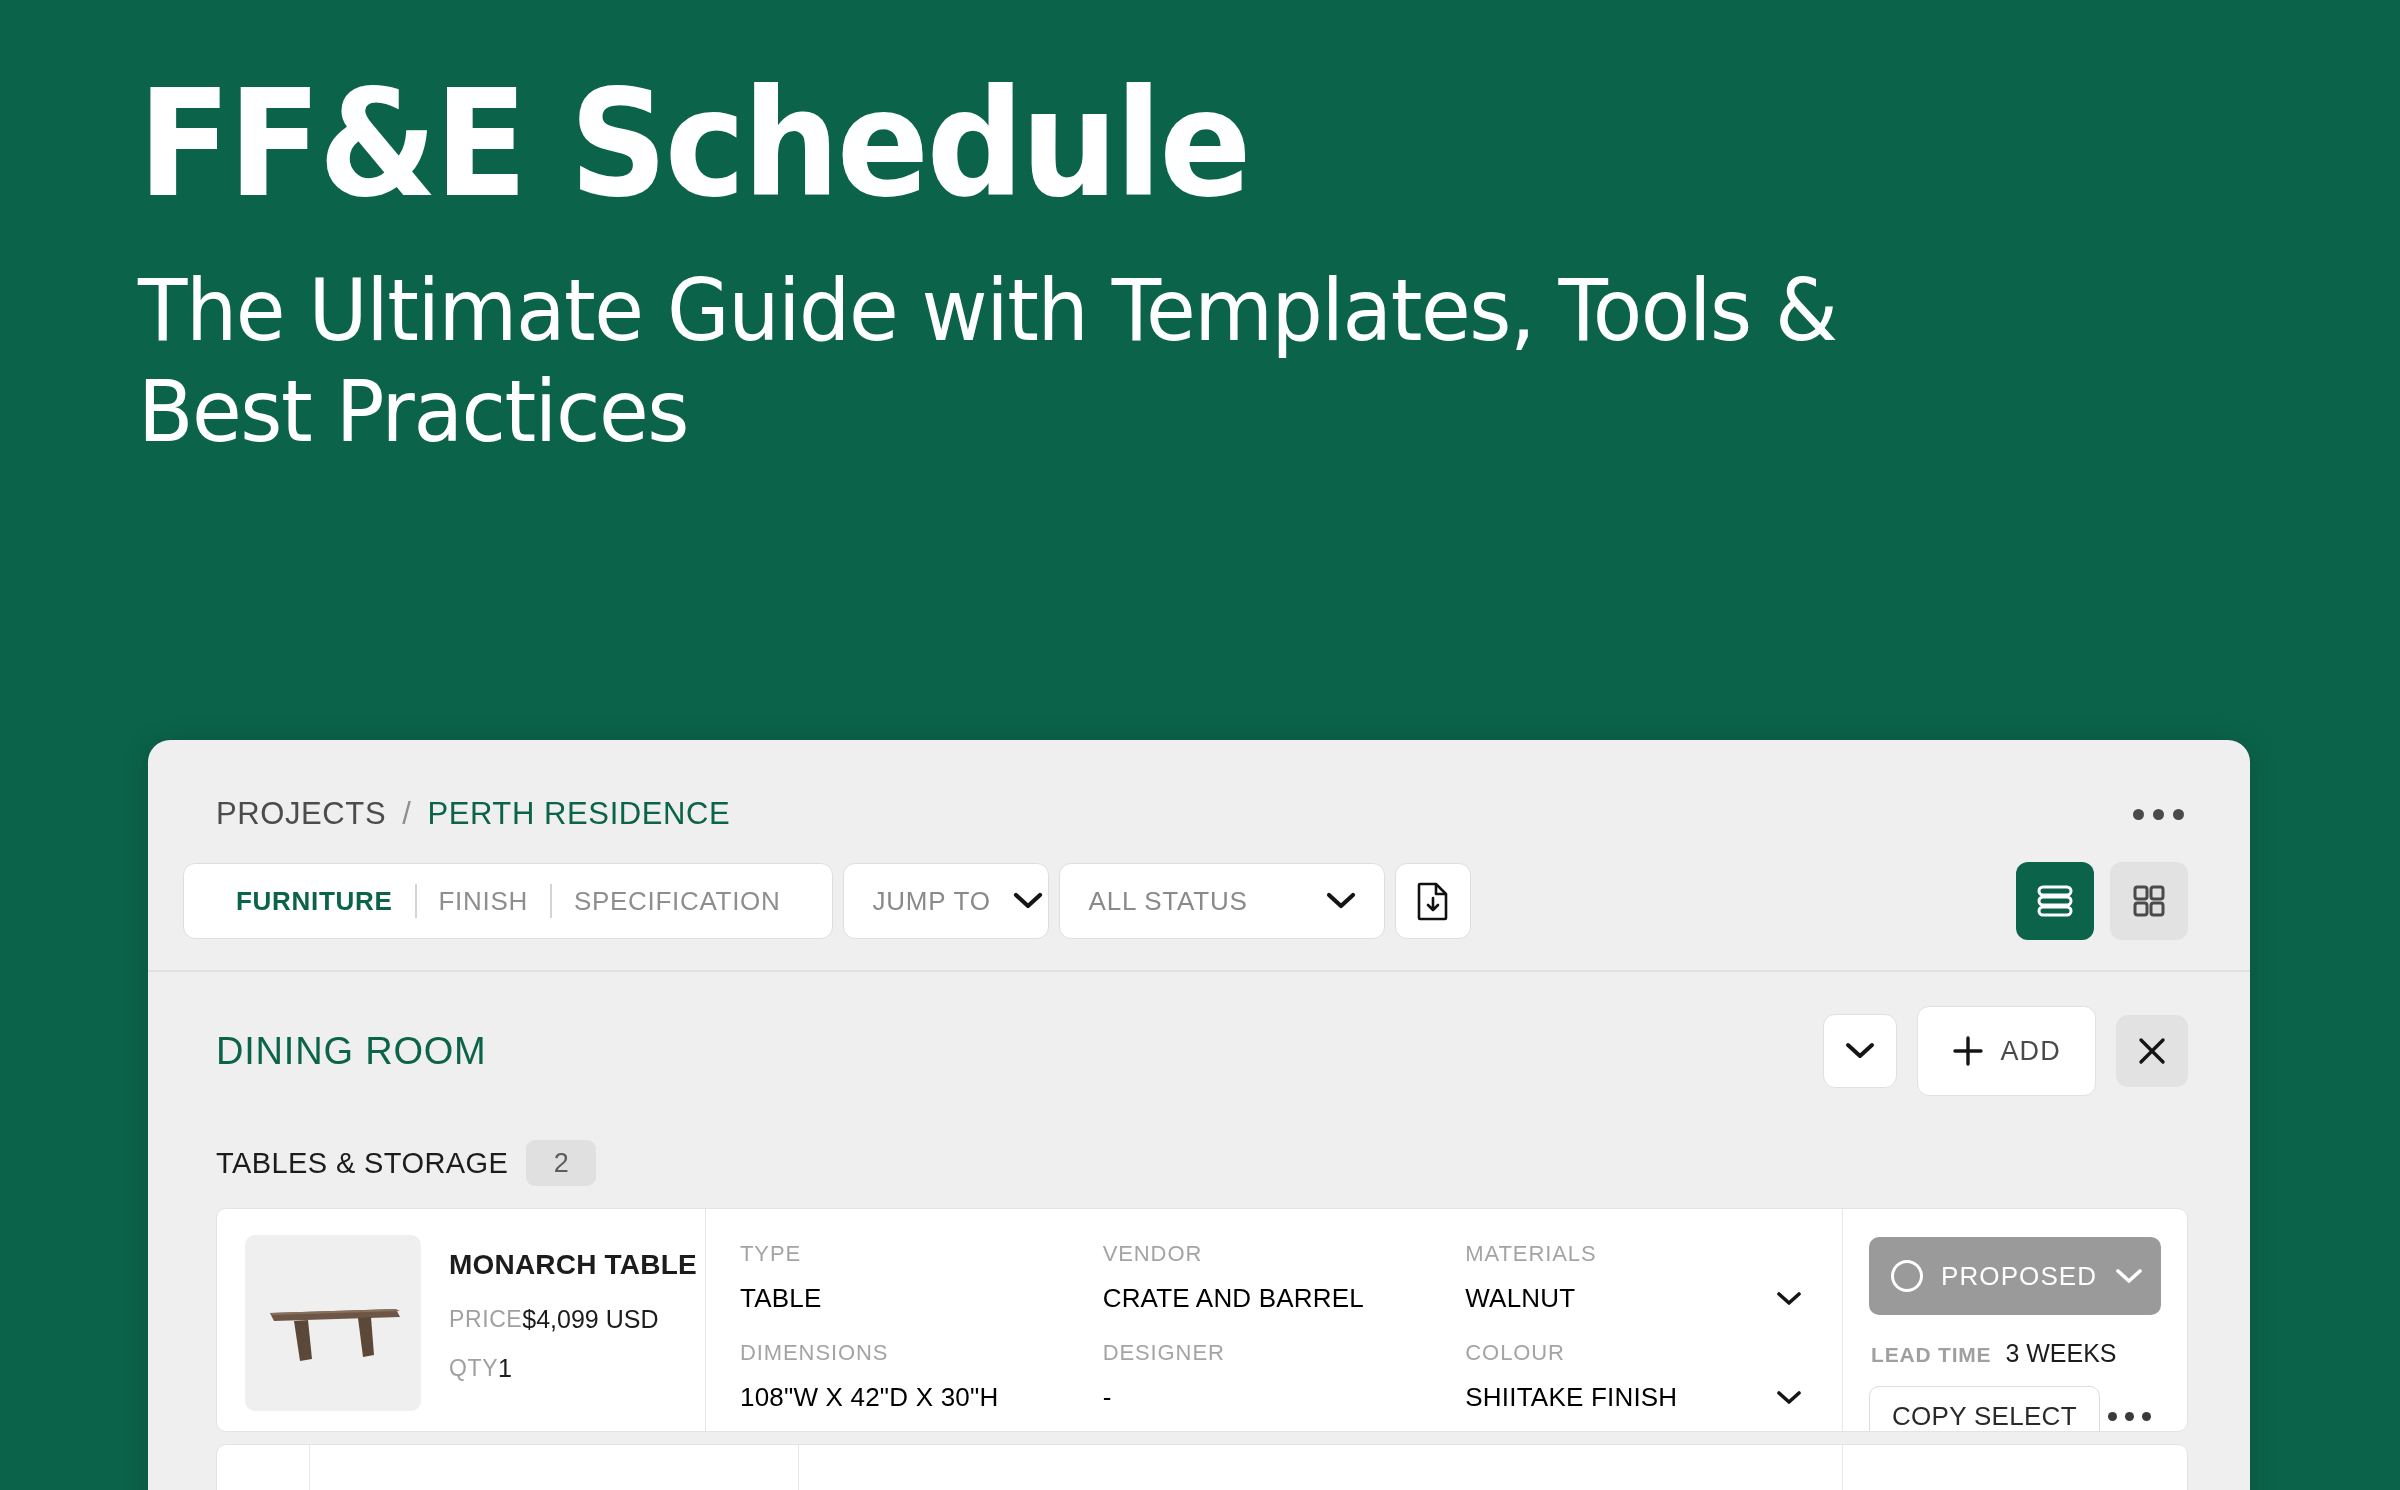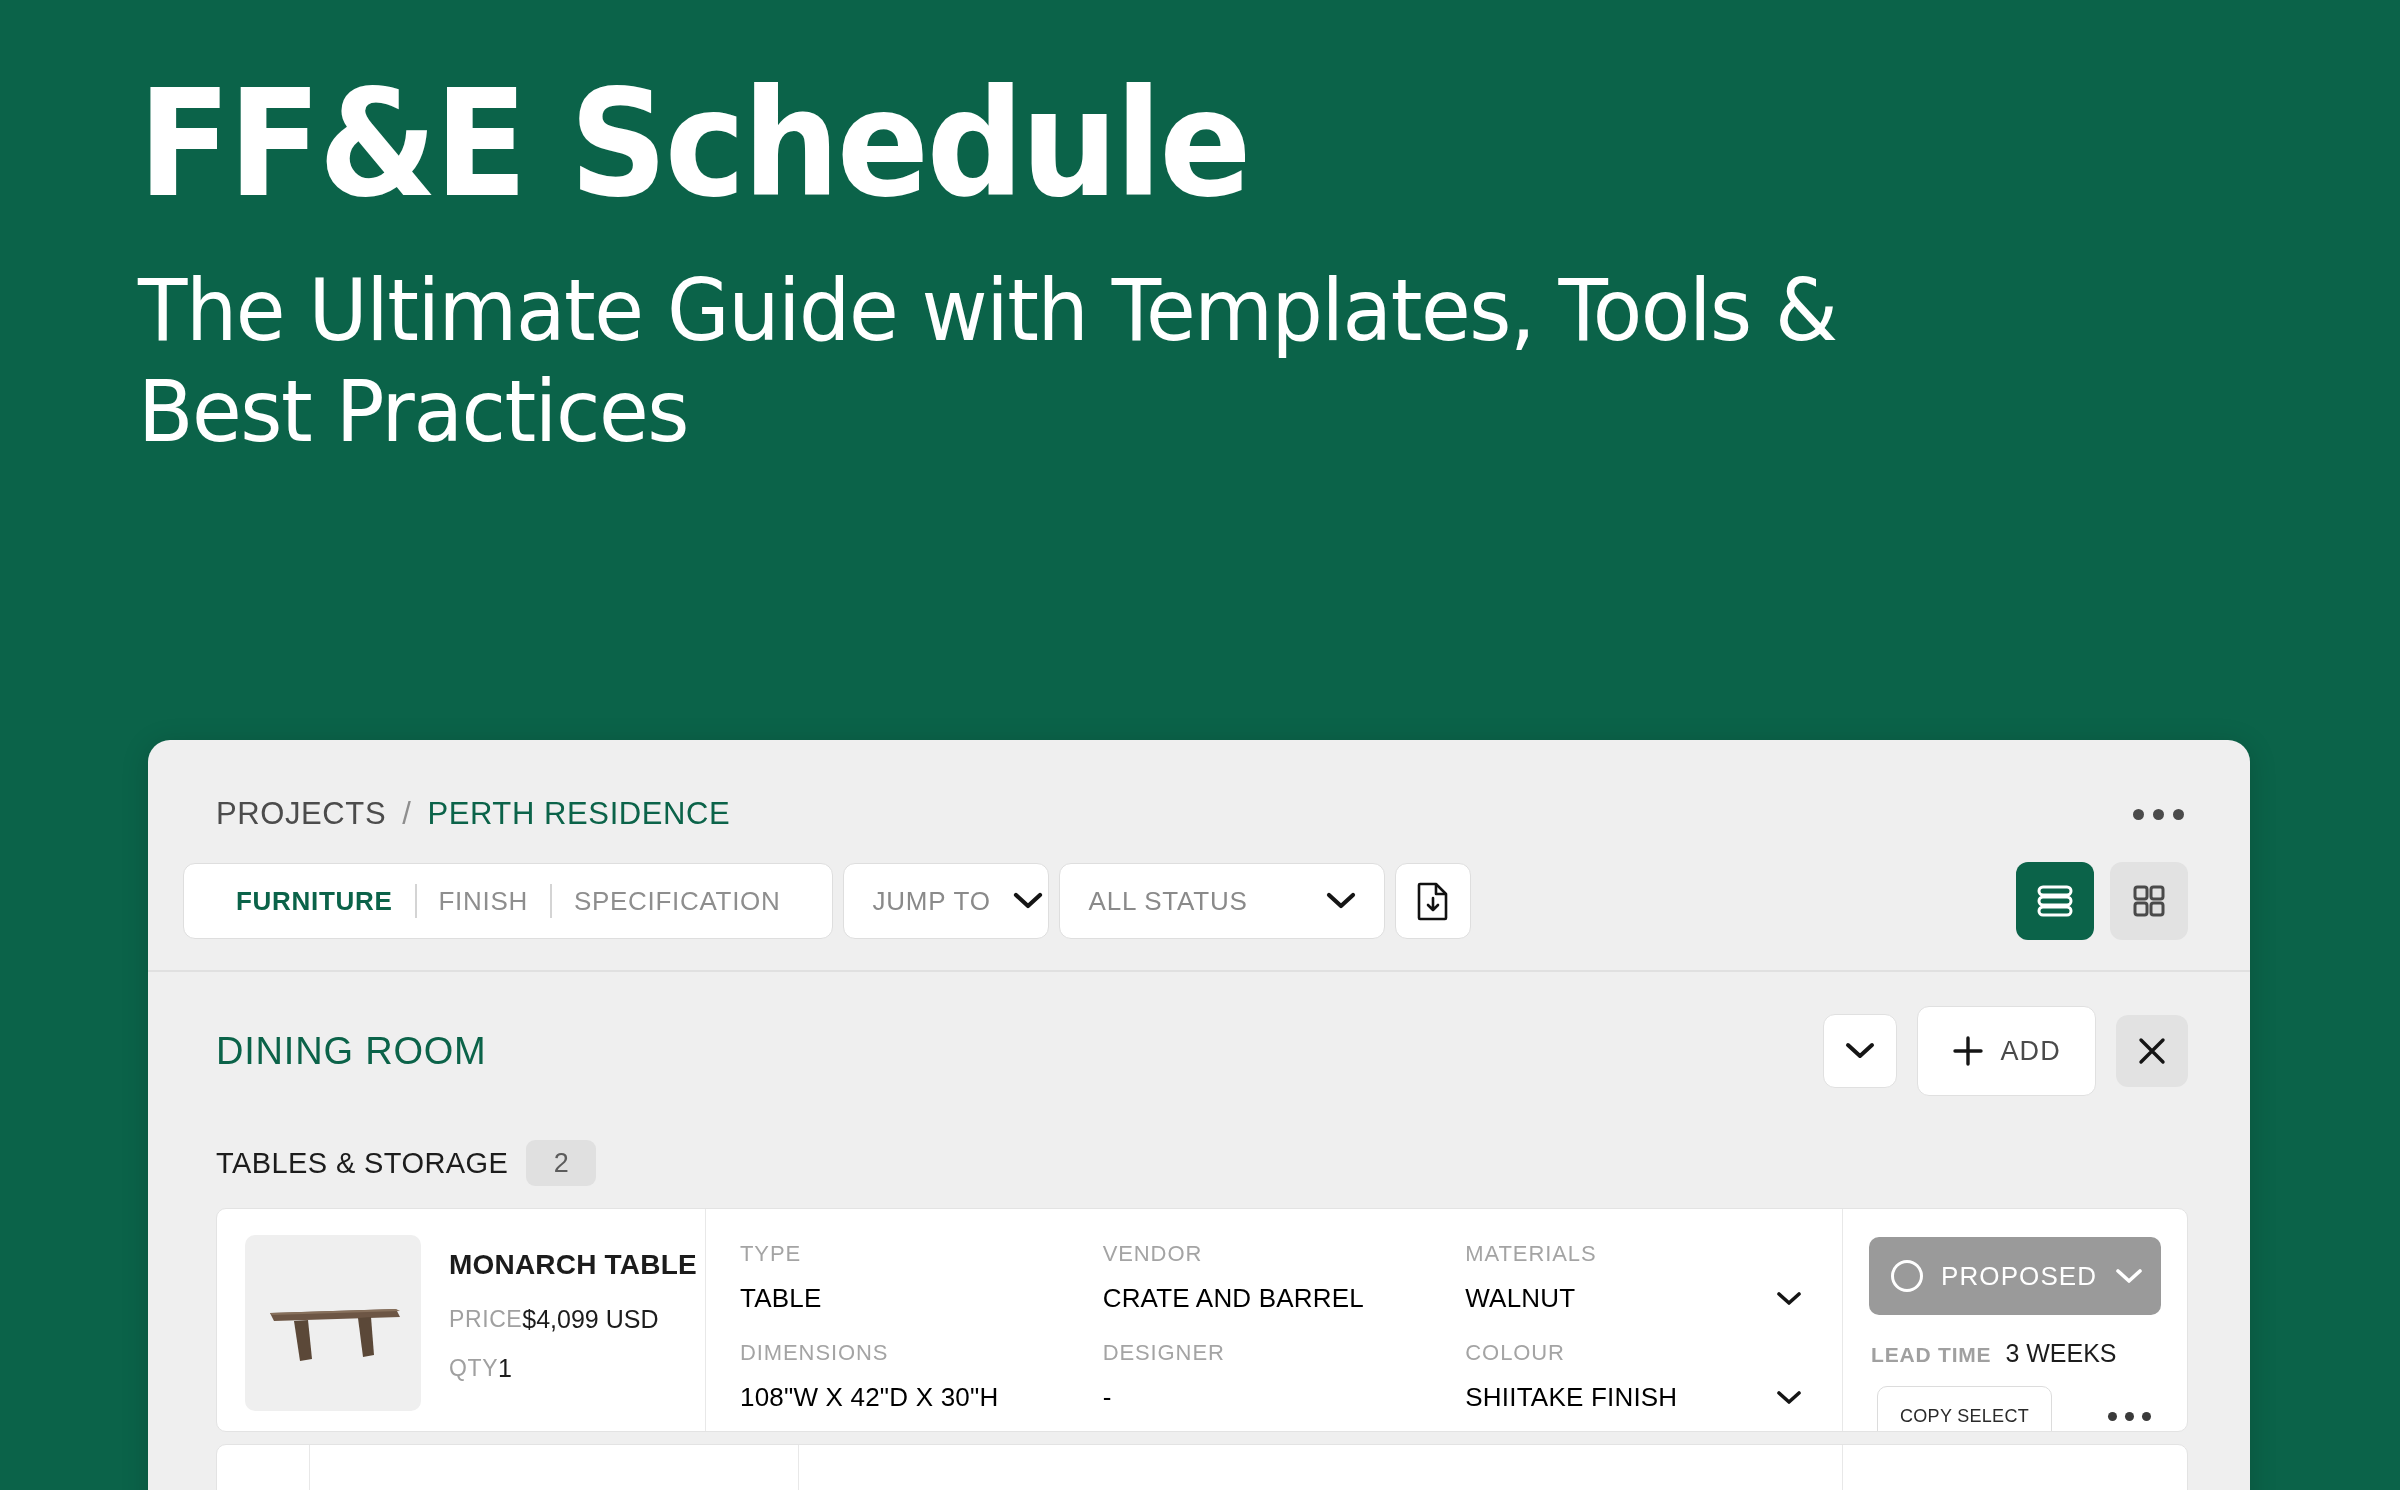--- a/index.html
+++ b/index.html
@@ -356,26 +356,25 @@
     display: flex;
     align-items: center;
     justify-content: space-between;
   }
   .copy-btn {
     border: 1.5px solid #dcdcdc;
     border-radius: 10px;
     height: 58px;
     display: flex; align-items: center; justify-content: center;
     padding: 0 22px;
-    font-size: 18px;
+    font-size: 26px;
     color: #2a2a2a;
     background: #fff;
     cursor: pointer;
     letter-spacing: 0.3px;
-    margin-left: 8px;
   }
   .dots3 { display: flex; gap: 8px; padding-right: 10px; cursor: pointer; }
   .dots3 span { width: 9px; height: 9px; border-radius: 50%; background: #3a3a3a; display: block; }
 
   svg { display: block; }
 </style>
 </head>
 <body>
 
 <div class="hero">

